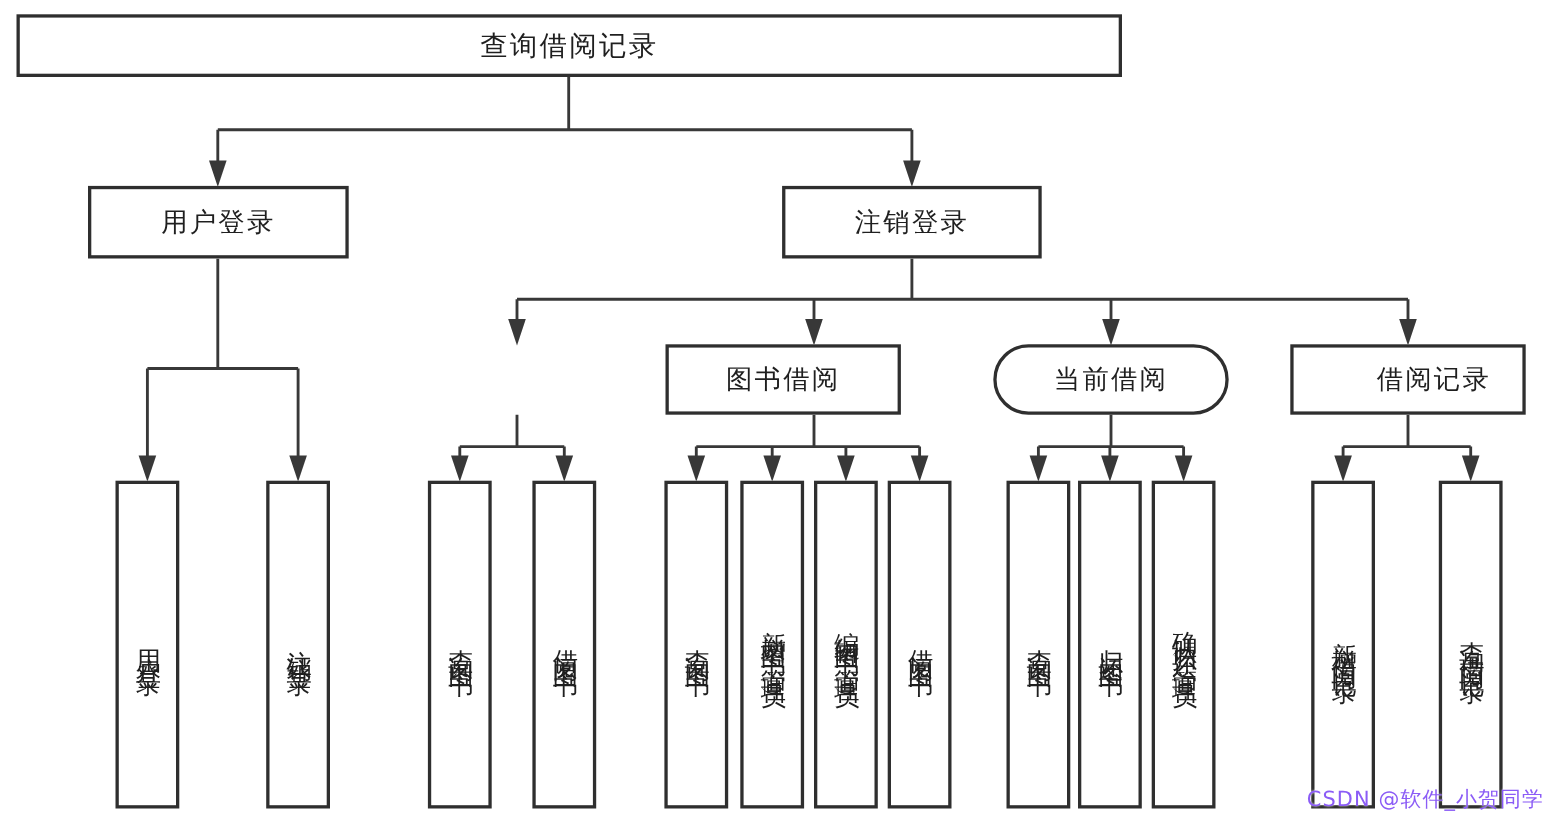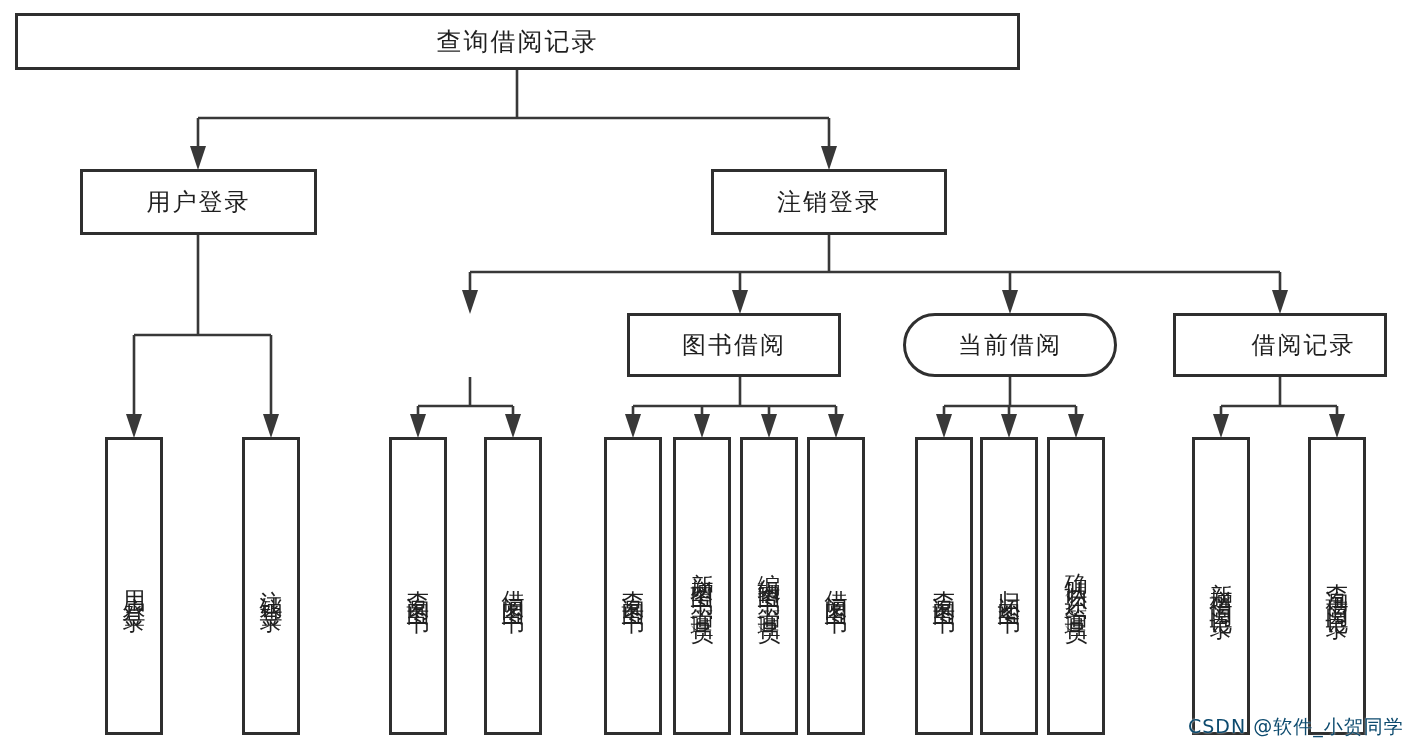--- a/index.html
+++ b/index.html
@@ -24,21 +24,21 @@
     font-size:24px;
     letter-spacing:2px;
     text-align:center;
     white-space:nowrap;
   }
   .n-root{left:15px;top:13px;width:1005px;height:57px;font-size:25px;}
   .n-login{left:80px;top:169px;width:237px;height:66px;}
   .n-mgmt{left:711px;top:169px;width:236px;height:66px;}
   .l3{top:313px;width:214px;height:64px;}
   .n-l3-0{left:363px;}
-  .n-l3-1{left:627px;}
+  .n-l3-1{left:605px;}
   .n-l3-2{left:903px;border-radius:32px;}
   .n-l3-3{left:1173px;padding-left:47px;}
   .v{
     top:437px;height:298px;width:58px;
     writing-mode:vertical-rl;
     text-orientation:mixed;
     font-size:23px;
     letter-spacing:7px;
     line-height:1;
     white-space:normal;
@@ -47,21 +47,21 @@
   .n-v-2{left:389px;}  .n-v-3{left:484px;}
   .n-v-4{left:604px;}  .n-v-5{left:673px;}
   .n-v-6{left:740px;}  .n-v-7{left:807px;}
   .n-v-8{left:915px;}  .n-v-9{left:980px;}  .n-v-10{left:1047px;}
   .n-v-11{left:1192px;}  .n-v-12{left:1308px;}
   .watermark{
     position:absolute;
     left:1188px;top:714px;
     z-index:3;
     font-size:19px;
-    color:#0c4a6e;
+    color:#8b5cf6;
     letter-spacing:1px;
     white-space:nowrap;
     text-shadow:0 0 2px #ffffff;
   }
 </style>
 </head>
 <body>
 
 <div class="canvas">
 

